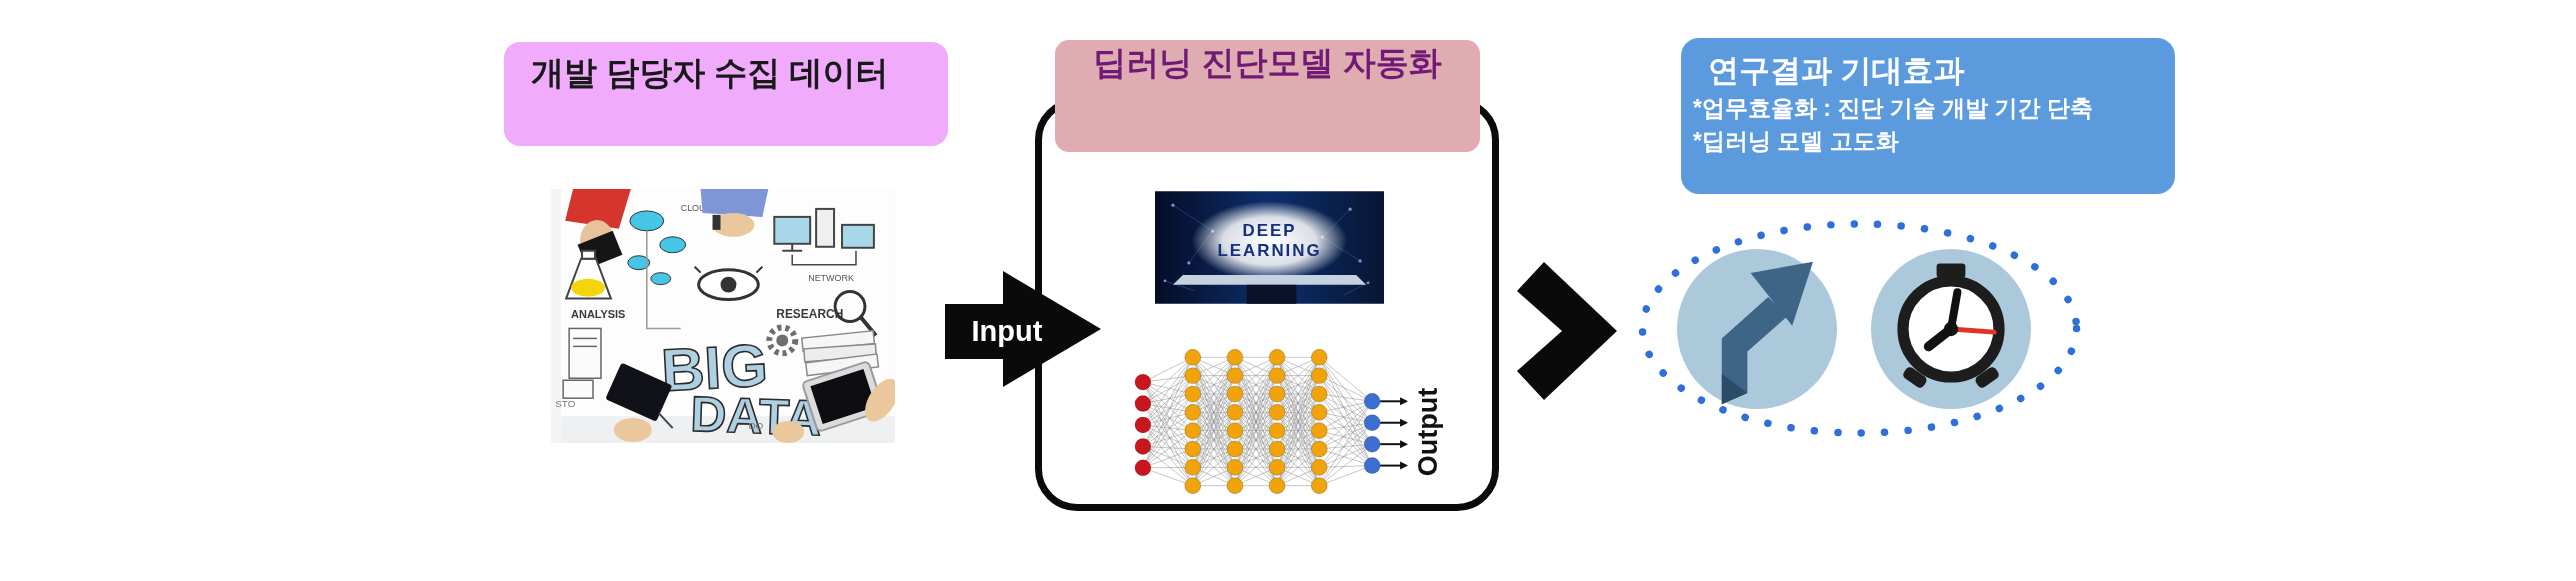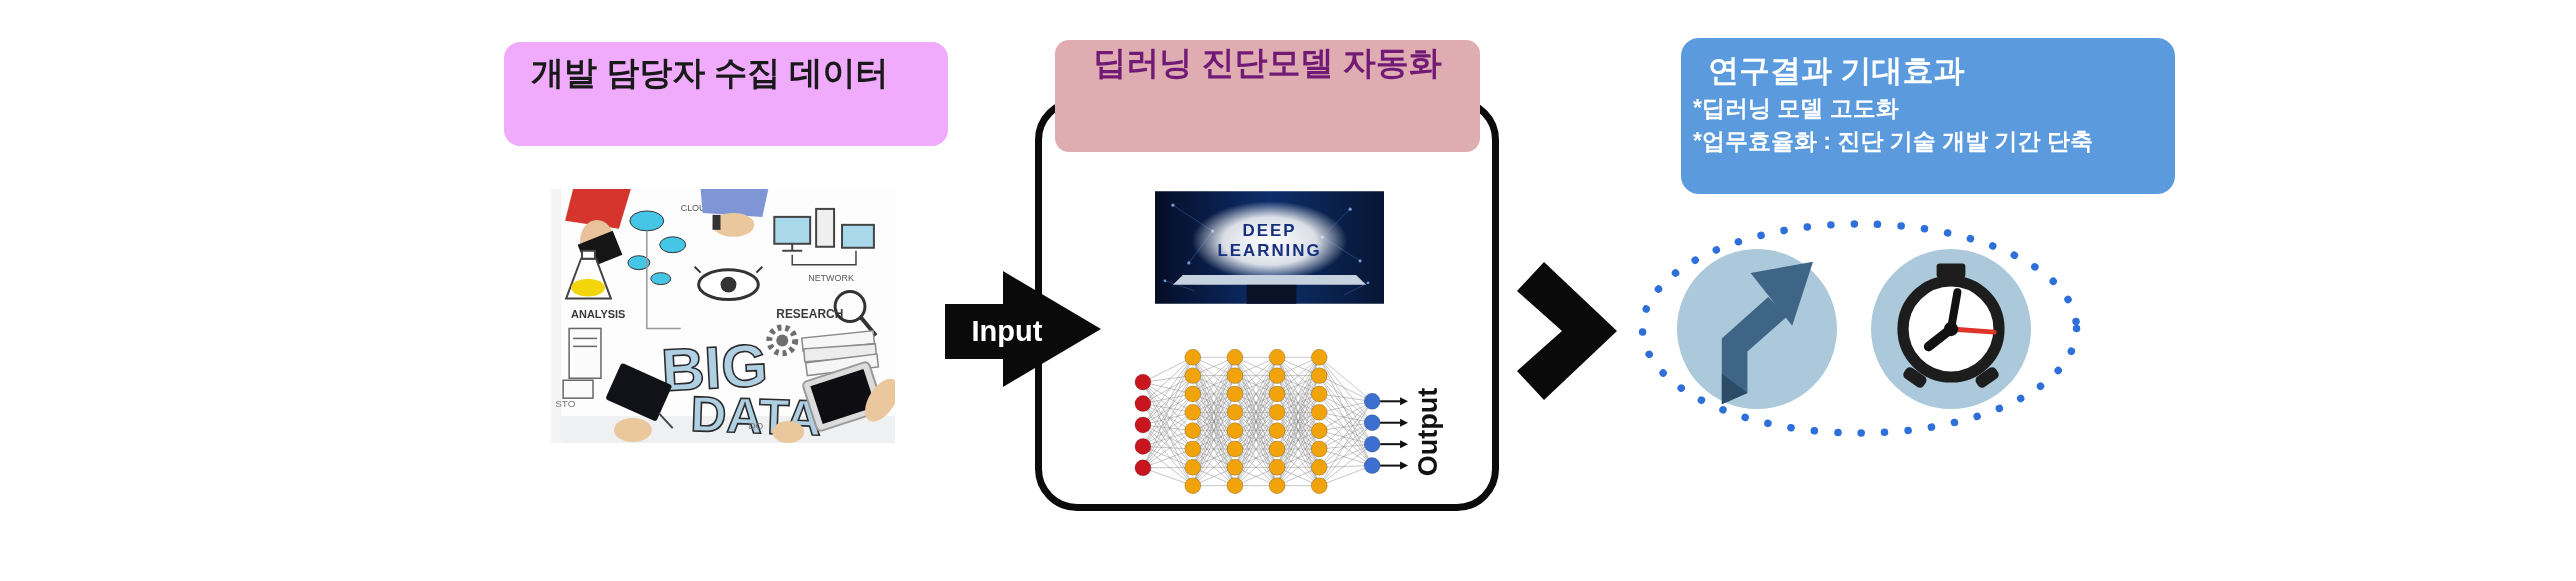--- a/index.html
+++ b/index.html
@@ -509,22 +509,22 @@
       <circle cx="248" cy="85.75" r="8" fill="#3C6FD0" stroke="rgba(0,0,0,0.25)" stroke-width="0.8"></circle>
       <circle cx="248" cy="107.25" r="8" fill="#3C6FD0" stroke="rgba(0,0,0,0.25)" stroke-width="0.8"></circle>
       <circle cx="248" cy="128.75" r="8" fill="#3C6FD0" stroke="rgba(0,0,0,0.25)" stroke-width="0.8"></circle>
     </svg>
   <div class="abs output-label">Output</div>
 
   <div class="abs chevron"></div>
 
   <div class="abs blue-box">
     <div class="blue-title">연구결과 기대효과</div>
+    <div class="blue-bullet">*업무효율화 : 진단 기술 개발 기간 단축</div>
     <div class="blue-bullet">*딥러닝 모델 고도화</div>
-    <div class="blue-bullet">*업무효율화 : 진단 기술 개발 기간 단축</div>
   </div>
 
   <svg class="abs ellipse" viewBox="0 0 452 228">
     <ellipse cx="226" cy="114" rx="218" ry="105" fill="none" stroke="#2E6FD9" stroke-width="7.5" stroke-linecap="round" stroke-dasharray="0.1 23.5"></ellipse>
   </svg>
 
   <div class="abs icon-circle circle-left">
     <svg width="160" height="160" viewBox="0 0 100 100">
       <polygon points="28,97 28,56 57,30 69,42 44,64 44,90" fill="#3E6486"></polygon>
       <polygon points="28,97 28,78 44,90 44,90" fill="#2C4B66"></polygon>

